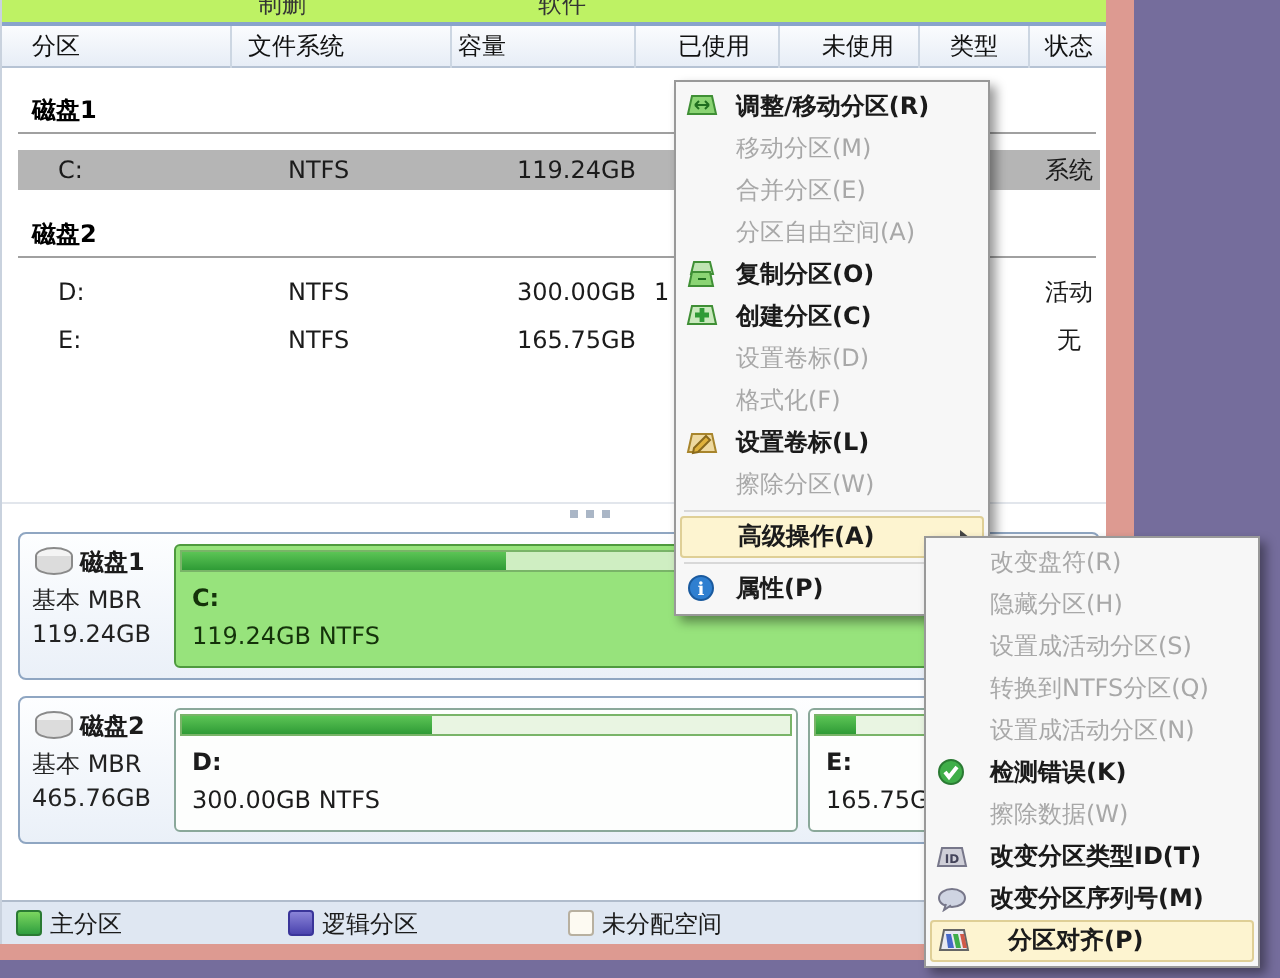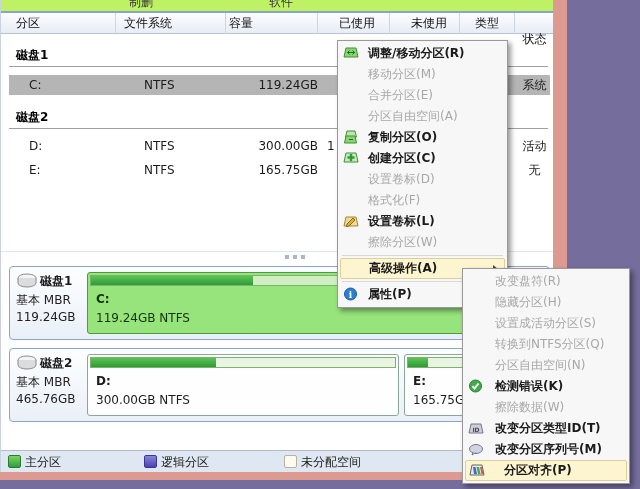--- a/index.html
+++ b/index.html
@@ -18,21 +18,21 @@
   
   .thead { position:absolute; left:0; top:13px; width:553px; height:21px;
            background:linear-gradient(#fbfcfe,#e7edf6); border-bottom:1px solid #b6c3d4; }
   .th { position:absolute; top:0; height:21px; line-height:21px; color:#111; border-right:1px solid #ccd6e2; }
   .th0{left:8px;width:107px;padding-left:7px;}
   .th1{left:115px;width:110px;padding-left:8px;}
   .th2{left:225px;width:92px;padding-left:3px;}
   .th3{left:317px;width:72px;text-align:right;padding-right:14px;}
   .th4{left:389px;width:70px;text-align:right;padding-right:12px;}
   .th5{left:459px;width:55px;text-align:center;}
-  .th6{left:514px;width:39px;text-align:center;border-right:none;margin-top:16px;}
+  .th6{left:514px;width:39px;text-align:center;border-right:none;}
 
   
   .grp { position:absolute; left:15px; height:18px; line-height:18px; font-weight:bold; color:#000; }
   .grp-line { position:absolute; left:8px; width:539px; height:1px; background:#a0a0a0; }
   .row { position:absolute; left:8px; width:541px; height:20px; line-height:20px; }
   .row.sel { background:#b5b5b5; }
   .cell { position:absolute; top:0; height:20px; }
   .c-name{left:20px;} .c-fs{left:135px;}
   .c-cap{left:217px;width:92px;text-align:right;}
   .c-used{left:318px;}
@@ -63,21 +63,21 @@
   .legend { position:absolute; left:0; top:450px; width:553px; height:22px; background:#dfe7f2; border-top:1px solid #b0bccc; }
   .sw { position:absolute; top:4px; width:13px; height:13px; border-radius:2px; }
   .sw1 { background:linear-gradient(#7bd65f,#2f9e3f); border:1px solid #2a7a33; }
   .sw2 { background:linear-gradient(#8a84d8,#4a43ae); border:1px solid #3a359a; }
   .sw3 { background:#fdfaf2; border:1px solid #b8b0a0; }
   .lg-label { position:absolute; top:0; height:22px; line-height:22px; }
 
   
   .menu { position:absolute; background:#f7f7f7; border:1px solid #999;
           box-shadow:3px 3px 5px rgba(0,0,0,.4); padding:2px 0; z-index:10; }
-  .menu1 { left:337px; top:40px; width:171px; }
+  .menu1 { left:337px; top:40px; width:158px; }
   .menu2 { left:462px; top:268px; width:168px; z-index:11; }
   .mi { position:relative; height:21px; line-height:21px; padding-left:30px; font-weight:bold; color:#1b1b1b; white-space:nowrap; }
   .menu2 .mi { padding-left:32px; }
   .mi.dis { color:#a8a8a8; font-weight:normal; }
   .mi.hl { background:#fdf4d0; border:1px solid #dfcf96; border-radius:2px; margin:0 2px; padding-left:28px; line-height:19px; }
   .menu2 .mi.hl { padding-left:38px; }
   .micon { position:absolute; left:5px; top:3px; width:16px; height:14px; }
   .mi.hl .micon { left:3px; }
   .sep { height:1px; background:#d8d8d8; margin:2px 4px; }
   .subarrow { position:absolute; right:6px; top:6px; width:0; height:0;
@@ -246,21 +246,21 @@
         </svg></span>
     <span>属性(P)</span>
   </div>
 </div>
 
 <div class="menu menu2">
   <div class="mi dis"><span>改变盘符(R)</span></div>
   <div class="mi dis"><span>隐藏分区(H)</span></div>
   <div class="mi dis"><span>设置成活动分区(S)</span></div>
   <div class="mi dis"><span>转换到NTFS分区(Q)</span></div>
-  <div class="mi dis"><span>分区自由空间(N)</span></div>
+  <div class="mi dis"><span>设置成活动分区(N)</span></div>
   <div class="mi">
     <span class="micon"><svg width="15" height="14">
           <circle cx="7.5" cy="7" r="6" fill="#3fae49" stroke="#2a7a33"></circle>
           <path d="M4.5 7l2 2.5 4-5" stroke="#fff" stroke-width="2" fill="none"></path>
         </svg></span>
     <span>检测错误(K)</span>
   </div>
   <div class="mi dis"><span>擦除数据(W)</span></div>
   <div class="mi">
     <span class="micon"><svg width="16" height="13">

